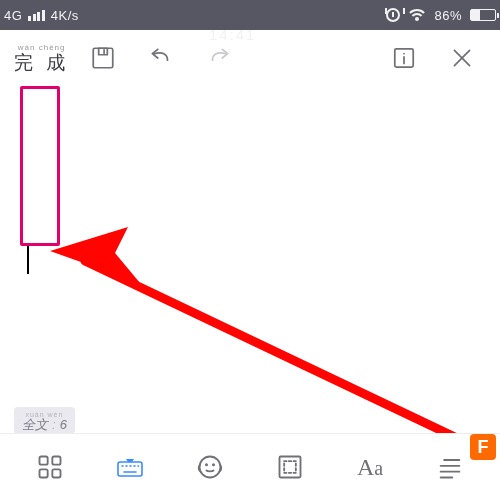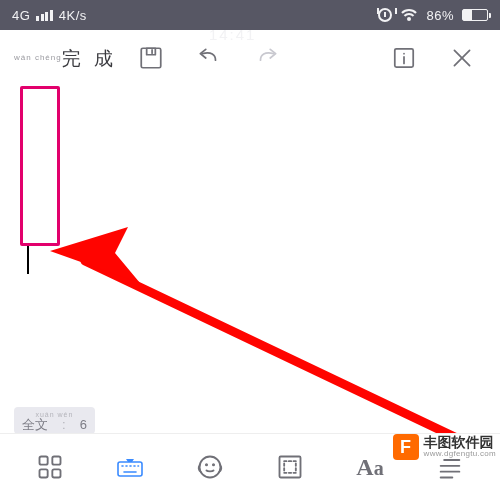--- a/index.html
+++ b/index.html
@@ -25,21 +25,21 @@
     overflow:hidden;
   }
 
   
   .status-bar{
     height:30px;
     background:#575764;
     color:#f2f2f4;
     display:flex;
     align-items:center;
-    padding:0 12px;
+    padding:0 4px;
     font-size:13px;
     letter-spacing:.5px;
   }
   .status-left,.status-center,.status-right{display:flex;align-items:center;gap:6px;}
   .status-center{flex:1;justify-content:center;font-size:15px;font-weight:500;letter-spacing:2px;margin-top:39px;}
   .status-right{justify-content:flex-end;gap:8px;}
 
   .sig-bars{display:inline-flex;align-items:flex-end;gap:1.5px;}
   .sig-bars i{width:3px;background:#f2f2f4;display:block;}
   .sig-bars i:nth-child(1){height:5px;} .sig-bars i:nth-child(2){height:7px;}
@@ -67,21 +67,21 @@
   
   .toolbar{
     height:56px;
     background:#fff;
     display:flex;
     align-items:center;
     padding:0 14px;
     gap:10px;
   }
   .toolbar .done{
-    display:flex;align-items:center;justify-content:center;
+    display:flex;flex-direction:column;align-items:center;justify-content:center;
     line-height:1;color:var(--text);min-width:44px;
   }
   .toolbar .done .py{font-size:8px;color:#9a9aa0;letter-spacing:1px;}
   .toolbar .done .han{font-size:19px;letter-spacing:4px;margin-top:1px;}
   .toolbar .spacer{flex:1;}
   .tb-btn{
     width:48px;height:48px;display:flex;align-items:center;justify-content:center;
     color:var(--icon);
   }
   .tb-btn svg{width:26px;height:26px;stroke:currentColor;fill:none;stroke-width:1.6;stroke-linecap:round;stroke-linejoin:round;}
@@ -103,28 +103,28 @@
   .arrow-wrap svg{width:100%;height:100%;}
 
   
   .wc-badge{
     position:absolute;left:14px;bottom:66px;
     background:var(--badge);border-radius:4px;
     padding:4px 8px 3px;display:flex;flex-direction:column;align-items:center;line-height:1;
     color:#7d7d86;
   }
   .wc-badge .py{font-size:7px;letter-spacing:1px;color:#b4b4bb;}
-  .wc-badge .row{font-size:13px;display:flex;gap:13px;}
+  .wc-badge .row{font-size:13px;display:flex;gap:3px;font-style:italic;}
   .wc-badge .row .sep{color:#b4b4bb;margin:0 1px;}
 
   
   .bottombar{
     position:absolute;left:0;right:0;bottom:0;height:67px;
     background:#ffffff;border-top:1px solid #eee;
-    display:flex;align-items:center;padding:0 10px;font-weight:bold;
+    display:flex;align-items:center;padding:0 10px;
   }
   .bb-btn{flex:1;display:flex;align-items:center;justify-content:center;color:var(--icon);}
   .bb-btn svg{width:28px;height:28px;stroke:currentColor;fill:none;stroke-width:1.6;stroke-linecap:round;stroke-linejoin:round;}
   .bb-btn.keyboard{color:var(--blue);}
   .bb-btn.font{font-family:Georgia,serif;font-size:20px;color:var(--icon);}
   .bb-btn.font .big{font-size:24px;}
 
   
   .watermark{
     position:absolute;right:4px;bottom:40px;
@@ -283,17 +283,13 @@
       <line x1="4" y1="16" x2="20" y2="16"></line>
       <line x1="4" y1="21" x2="14" y2="21"></line>
     </svg>
   </div>
 </div>
 
 <div class="watermark">
   <div class="wm-logo">
     <span>F</span>
   </div>
-  <div class="wm-text">
-    <span class="title">丰图软件园</span>
-    <span class="url">www.dgfengtu.com</span>
-  </div>
 </div>
 
 </body></html>

